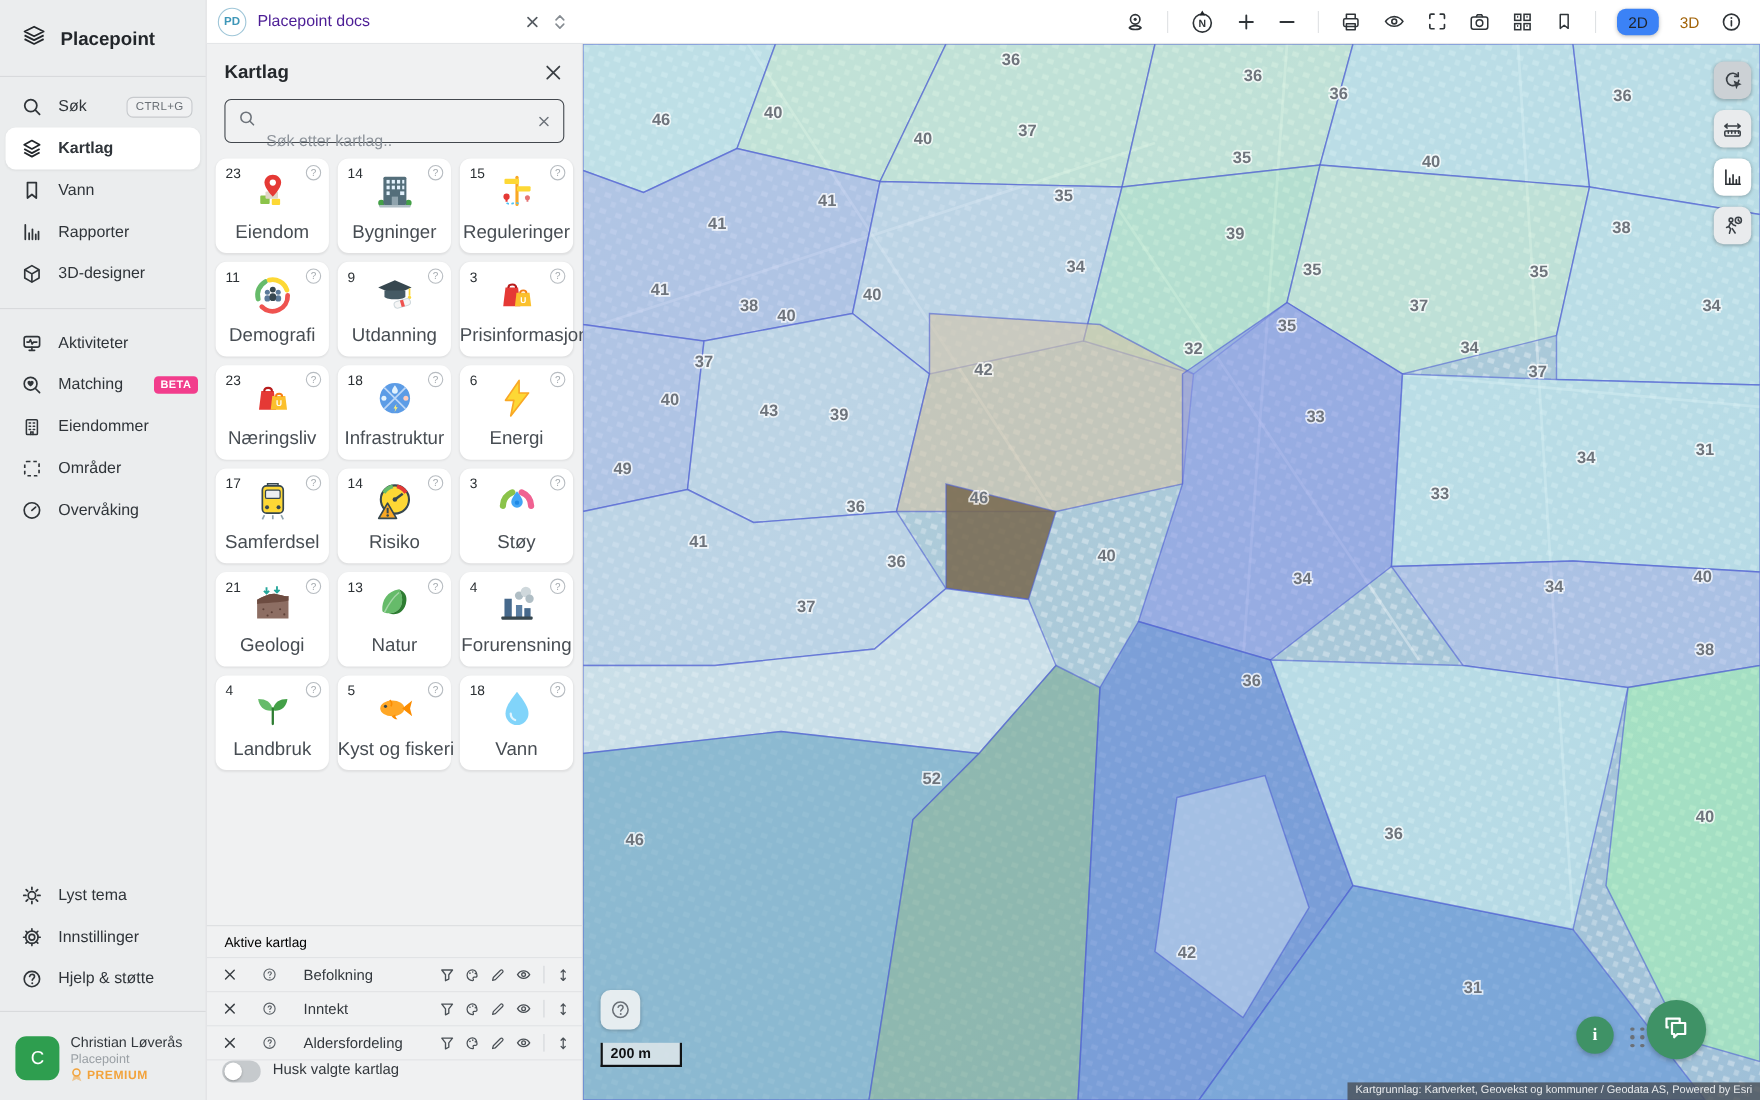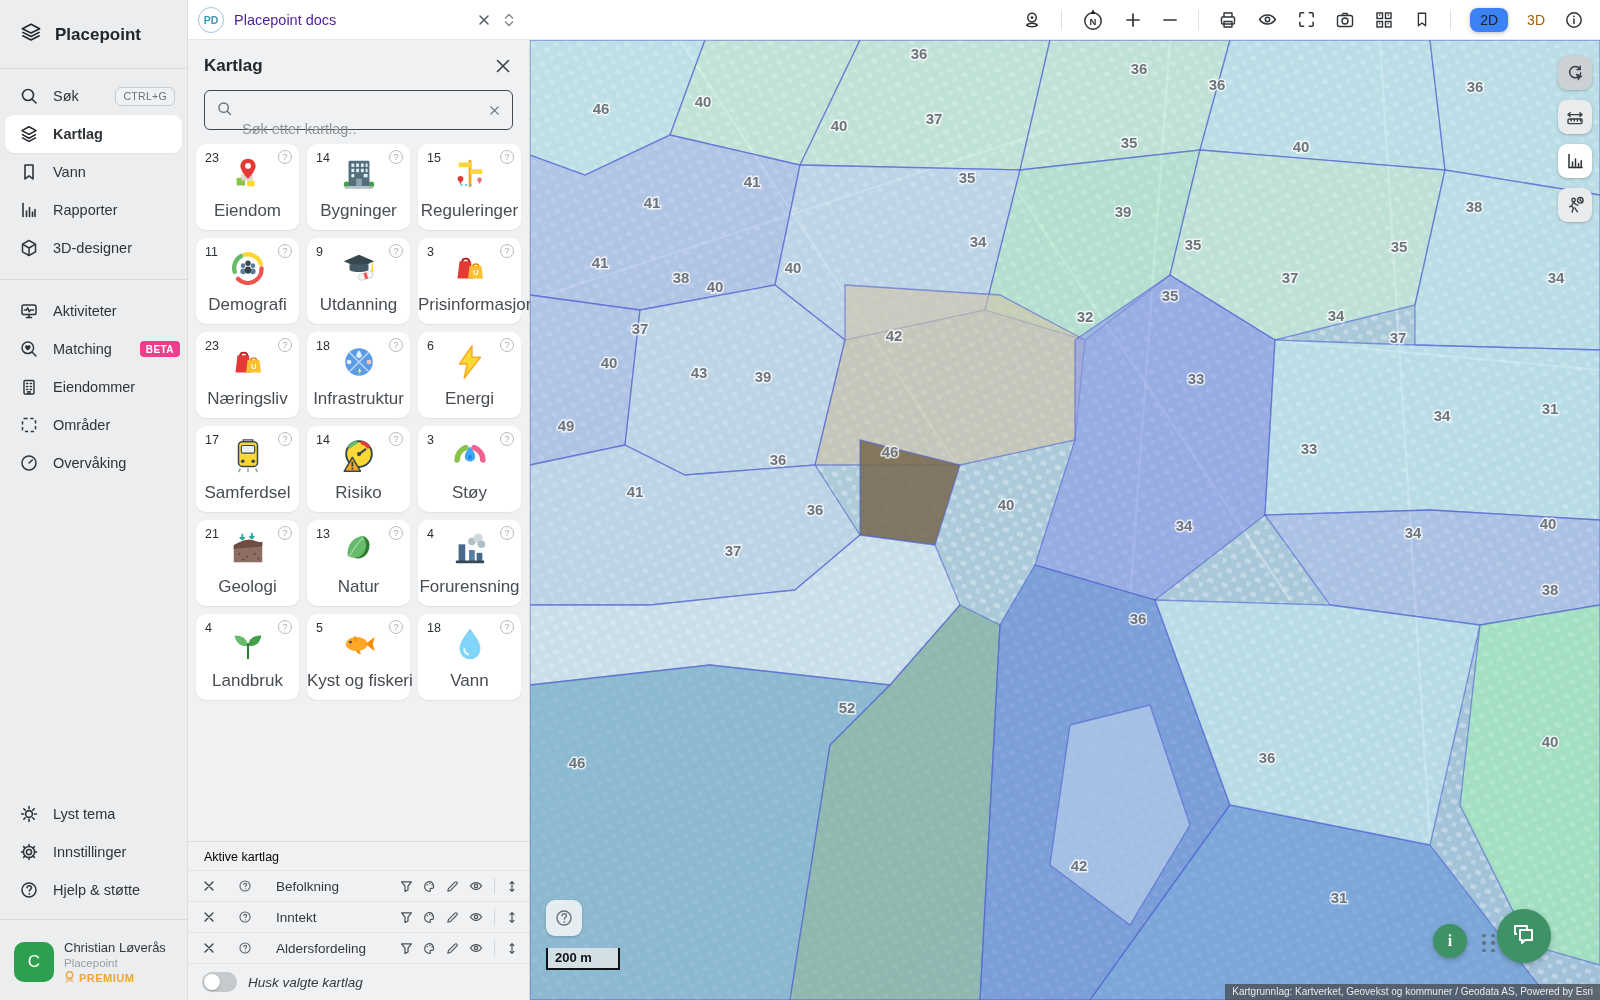--- a/index.html
+++ b/index.html
@@ -77,22 +77,22 @@
     font-size:17px; color:#474d53; white-space:nowrap; }
 
   
   .active-section { margin-top:auto; border-top:1px solid #dcdee0; }
   .active-title { font-size:12.5px; color:#000000; padding:8px 16px 6px 16px; }
   .layer-row { display:flex; align-items:center; height:31px; padding:0 10px 0 14px;
     border-top:1px solid #e1e3e5; gap:22px; }
   .layer-name { font-size:13.5px; color:#33383d; margin-left:2px; }
   .layer-tools { margin-left:auto; display:flex; align-items:center; gap:8px; }
   .layer-tools .vdiv { width:1px; height:16px; background:#d3d6d9; margin:0 2px; }
-  .toggle-row { display:flex; align-items:center; gap:11px; height:37px;
-    border-top:1px solid #e1e3e5; padding:0 14px;font-style:italic; }
+  .toggle-row { display:flex; align-items:flex-start; gap:11px; height:37px;
+    border-top:1px solid #e1e3e5; padding:0 14px; }
   .switch { width:35px; height:20px; border-radius:10px; background:#c6cacd; position:relative;
     cursor:pointer; flex-shrink:0; }
   .switch .knob { position:absolute; top:2px; left:2px; width:16px; height:16px;
     border-radius:50%; background:#fff; box-shadow:0 1px 2px rgba(0,0,0,.25); }
   .toggle-label { font-size:13.5px; color:#33383d; }
 
   
   .map { flex:1; position:relative; min-width:0; background:#aecbdb; overflow:hidden; }
   .map svg.basemap { position:absolute; inset:0; }
   #labels text { font-family:"Liberation Sans", sans-serif; font-size:15px; font-weight:bold;

